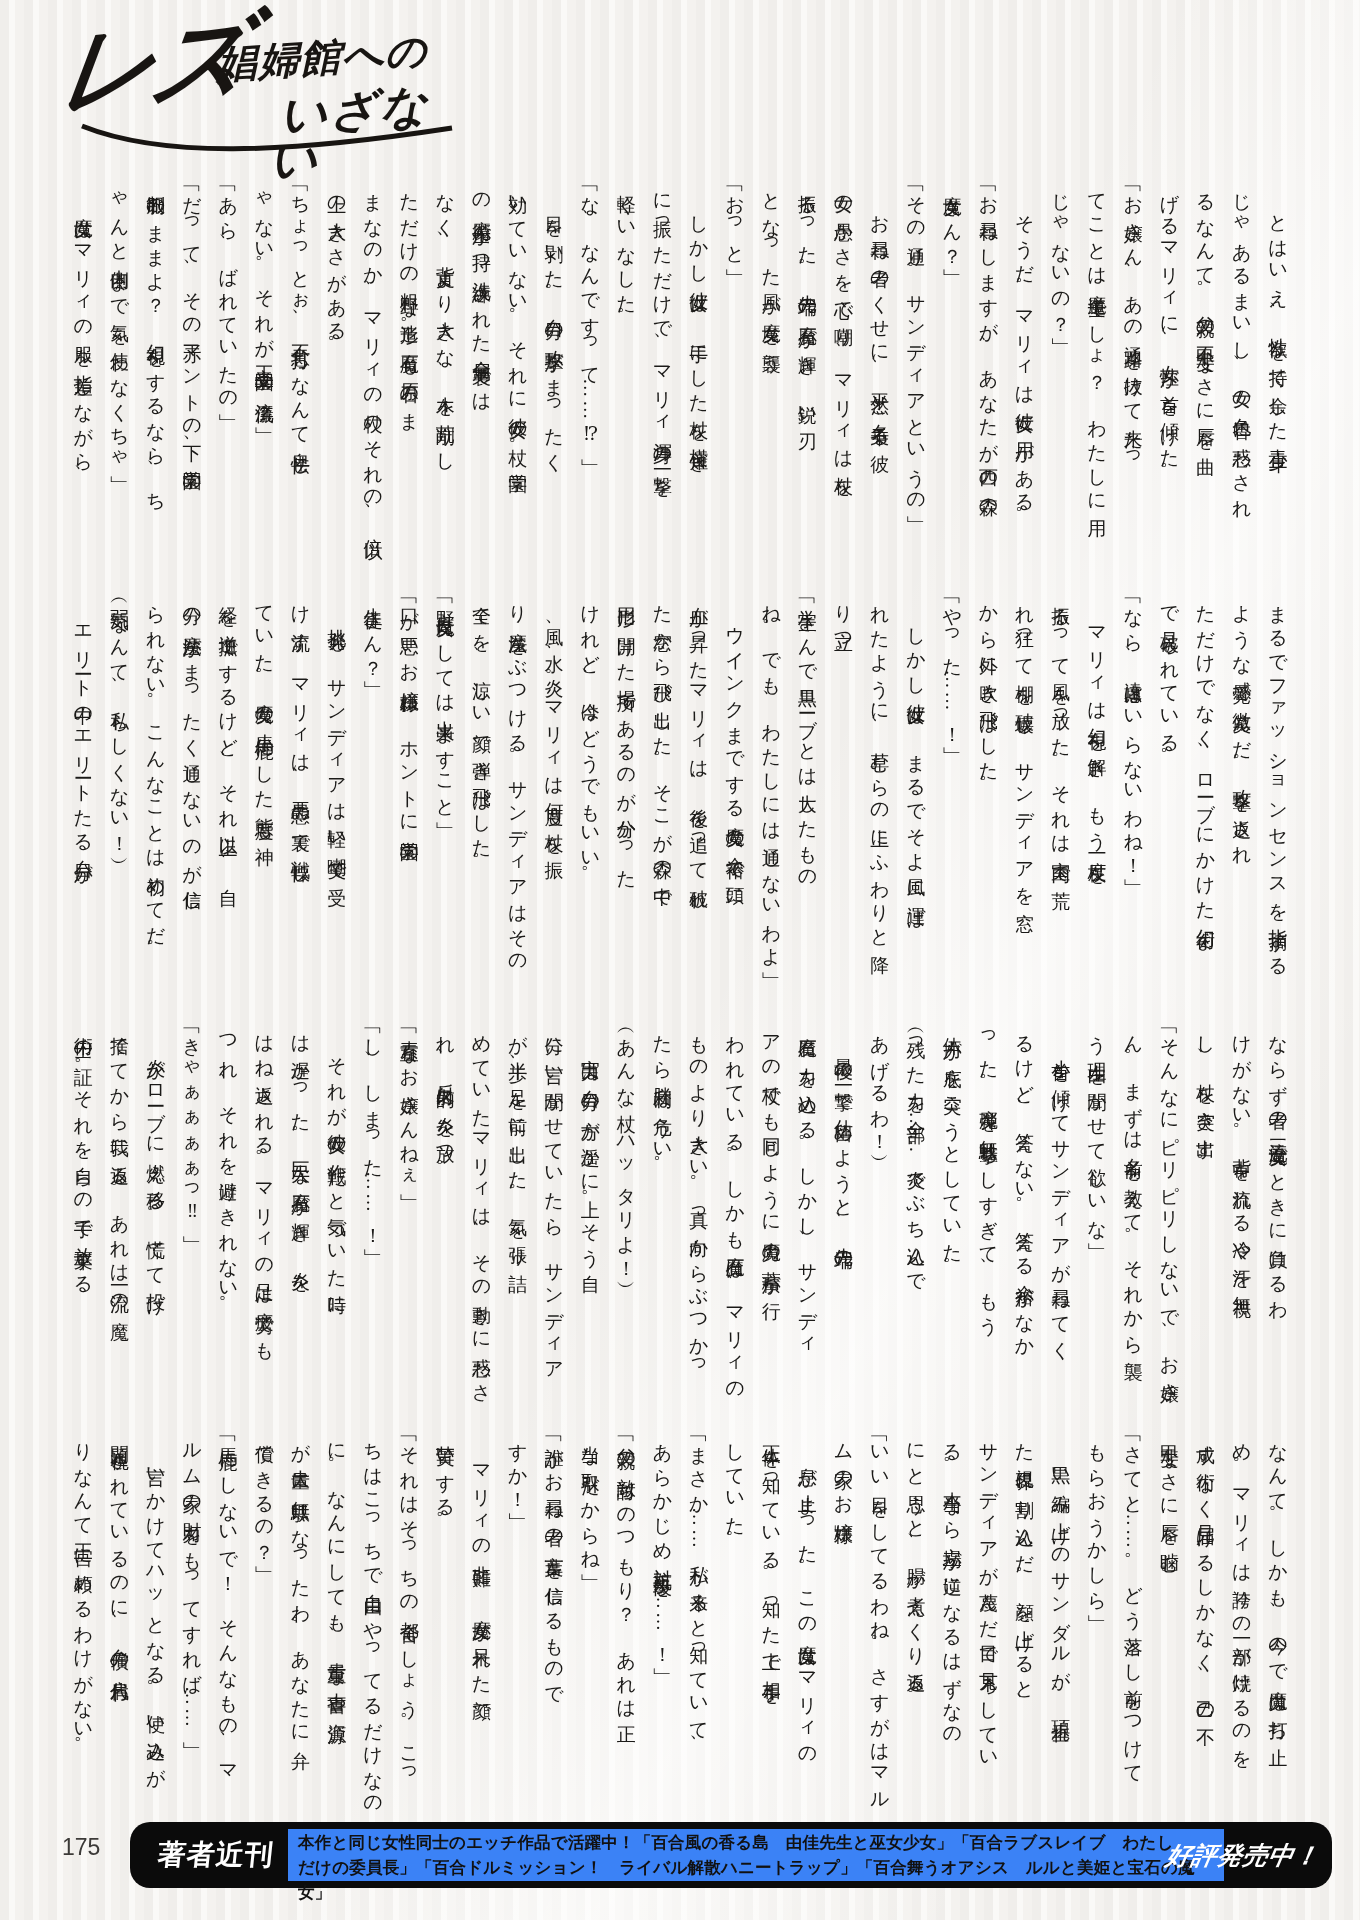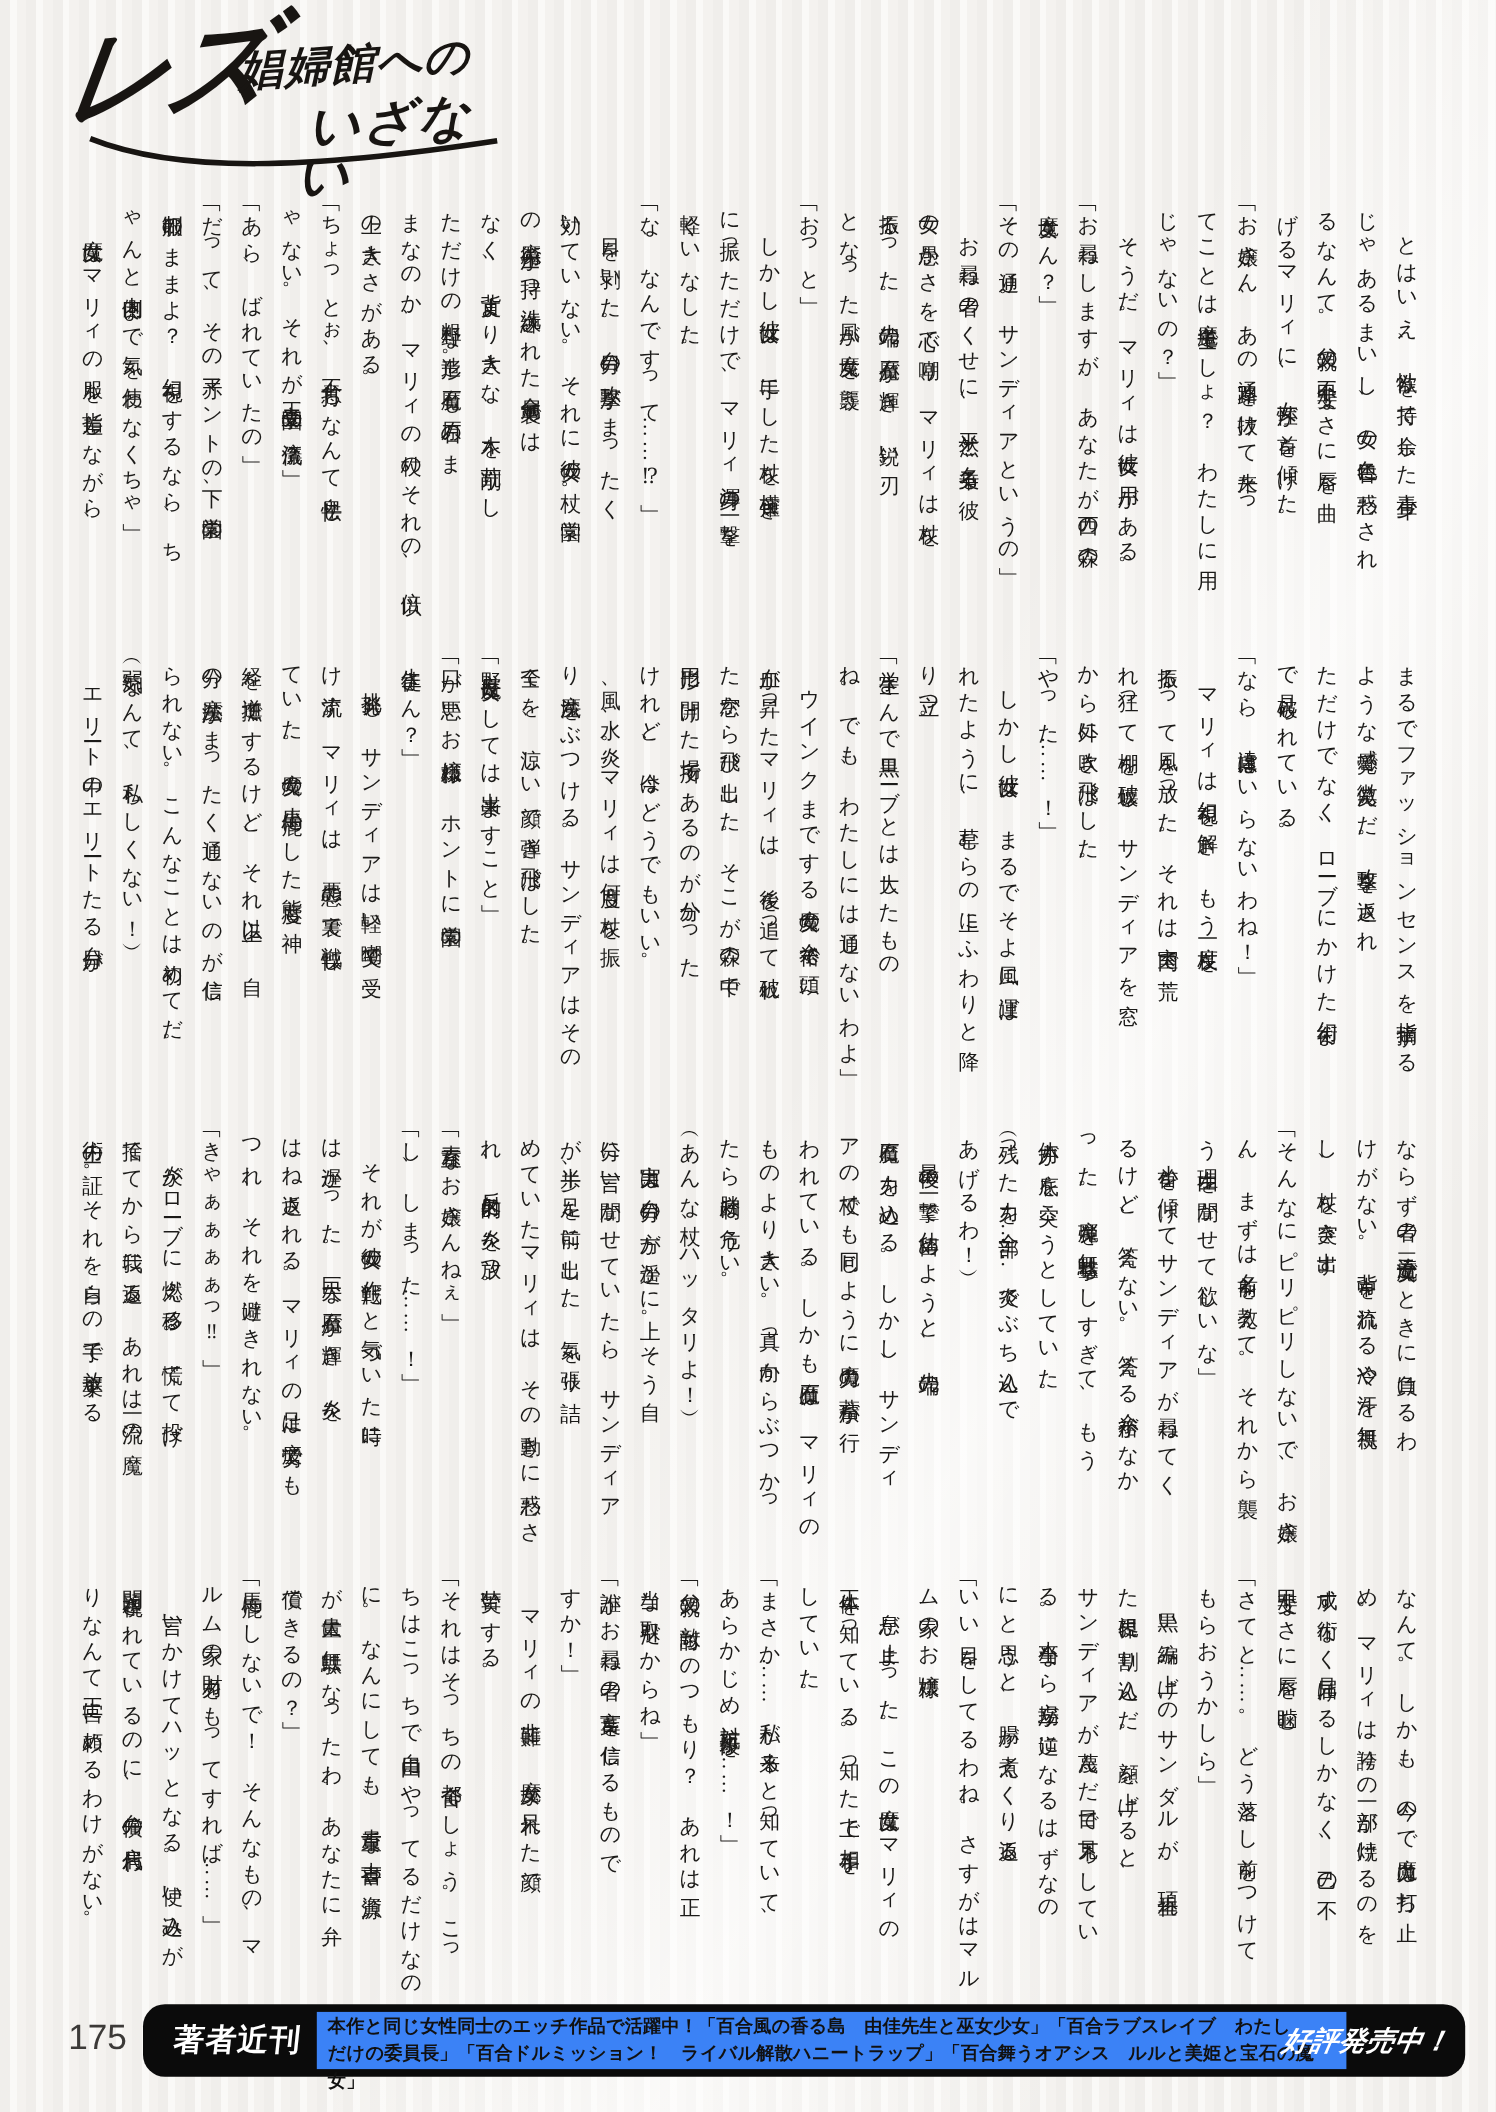--- a/index.html
+++ b/index.html
@@ -27,21 +27,21 @@
   .logo svg{position:absolute;left:0;top:0;}
   
   .band{
     position:absolute;right:64px;height:378px;width:1232px;
     writing-mode:vertical-rl;color:#1b1a18;
     font-size:19px;letter-spacing:3px;font-weight:500;
   }
   .band .col{line-height:36.2px;white-space:pre;}
   
   .page-num{
-    position:absolute;left:62px;top:1834px;font-size:32px;color:#3c3a38;
+    position:absolute;left:62px;top:1834px;font-size:23px;color:#3c3a38;
     font-family:"Liberation Sans","DejaVu Sans",sans-serif;
     text-align:center;
   }
   .footer-bar{
     position:absolute;left:130px;top:1822px;width:1202px;height:66px;
     background:#0b0b0b;border-radius:20px;
     font-family:"Liberation Sans","DejaVu Sans",sans-serif;
   }
   .footer-label{
     position:absolute;left:16px;top:0;height:66px;width:140px;

